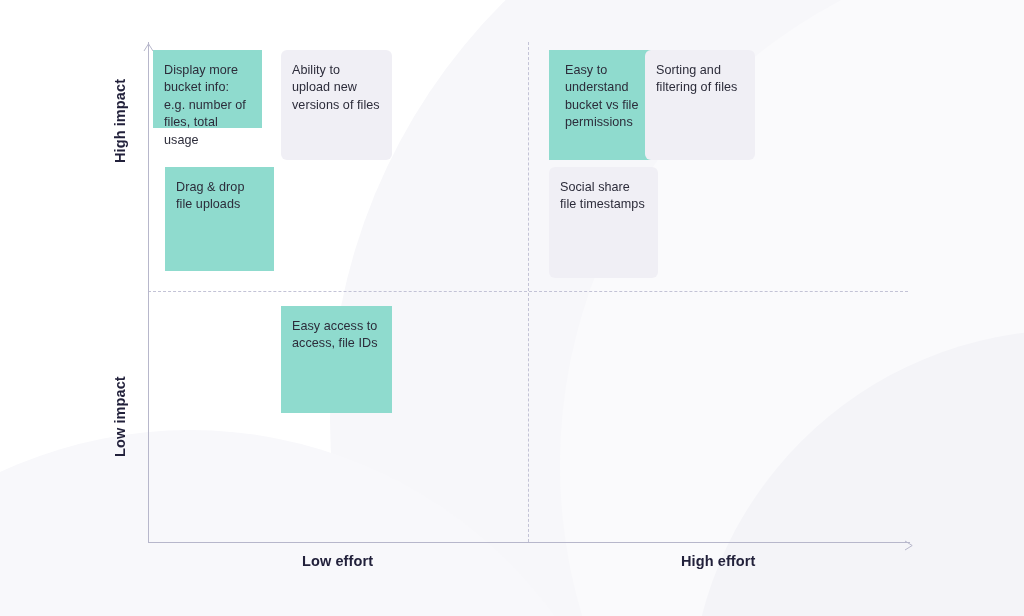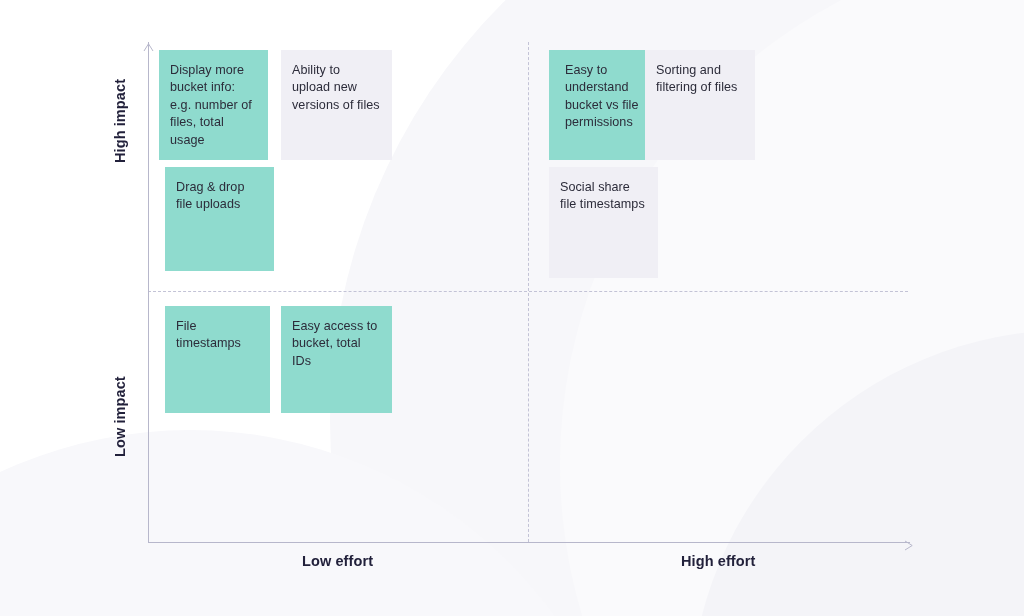--- a/index.html
+++ b/index.html
@@ -148,21 +148,21 @@
   .card {
     position: absolute;
     box-sizing: border-box;
     padding: 12px 12px 10px 11px;
     font-size: 12.6px;
     line-height: 17.4px;
     color: #2c2c3a;
     letter-spacing: 0.05px;
   }
   .card.teal  { background: #8fdbce; }
-  .card.grey  { background: #f0eff5; }
+  .card.grey  { background: #f0eff5; border-radius: 6px; }
   .card-text { display: block; white-space: pre-line; }
 </style>
 </head>
 <body>
 
 <div id="matrix-canvas">
 
   <div class="bg-swoosh-a"></div>
   <div class="bg-swoosh-b"></div>
   <div class="bg-swoosh-c"></div>
@@ -184,21 +184,21 @@
         <path d="M9.2 5.5 L2 1" stroke="#b7b7cb" stroke-width="1" fill="none"></path>
         <path d="M9.2 5.5 L2 10" stroke="#b7b7cb" stroke-width="1" fill="none"></path>
       </svg>
   </span>
 
   <div class="axis-label label-high-impact">High impact</div>
   <div class="axis-label label-low-impact">Low impact</div>
   <div class="axis-label label-low-effort">Low effort</div>
   <div class="axis-label label-high-effort">High effort</div>
 
-  <div class="card teal" style="left:159px; top:50px; width:109px; height:110px;">
+  <div class="card teal" style="left:153px; top:50px; width:109px; height:78px;">
     <span class="card-text">Display more bucket info: e.g. number of files, total usage</span>
   </div>
 
   <div class="card grey" style="left:281px; top:50px; width:111px; height:110px;">
     <span class="card-text">Ability to upload new versions of files</span>
   </div>
 
   <div class="card teal" style="left:165px; top:167px; width:109px; height:104px;">
     <span class="card-text">Drag &amp; drop file uploads</span>
   </div>
@@ -208,21 +208,18 @@
   </div>
 
   <div class="card grey" style="left:645px; top:50px; width:110px; height:110px;">
     <span class="card-text">Sorting and filtering of files</span>
   </div>
 
   <div class="card grey" style="left:549px; top:167px; width:109px; height:111px;">
     <span class="card-text">Social share file timestamps</span>
   </div>
 
-  <div class="card teal" style="left:165px; top:306px; width:105px; height:107px;">
-    <span class="card-text">File timestamps</span>
-  </div>
 
   <div class="card teal" style="left:281px; top:306px; width:111px; height:107px;">
-    <span class="card-text">Easy access to bucket, total IDs</span>
+    <span class="card-text">Easy access to access, file IDs</span>
   </div>
 
 </div>
 
 </body></html>

